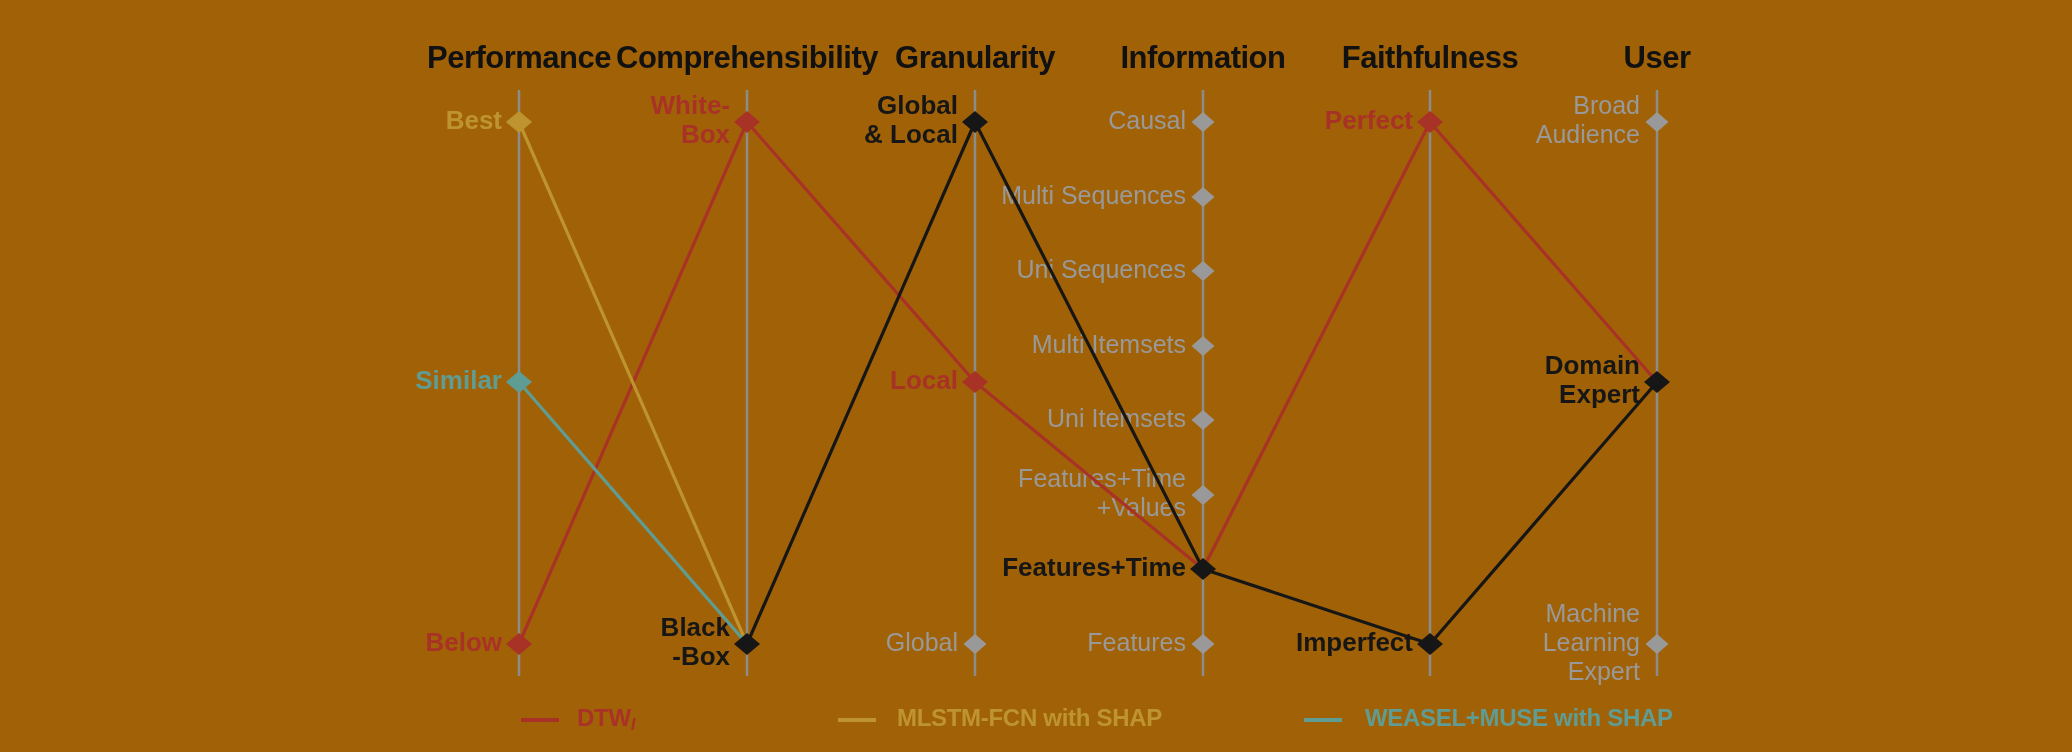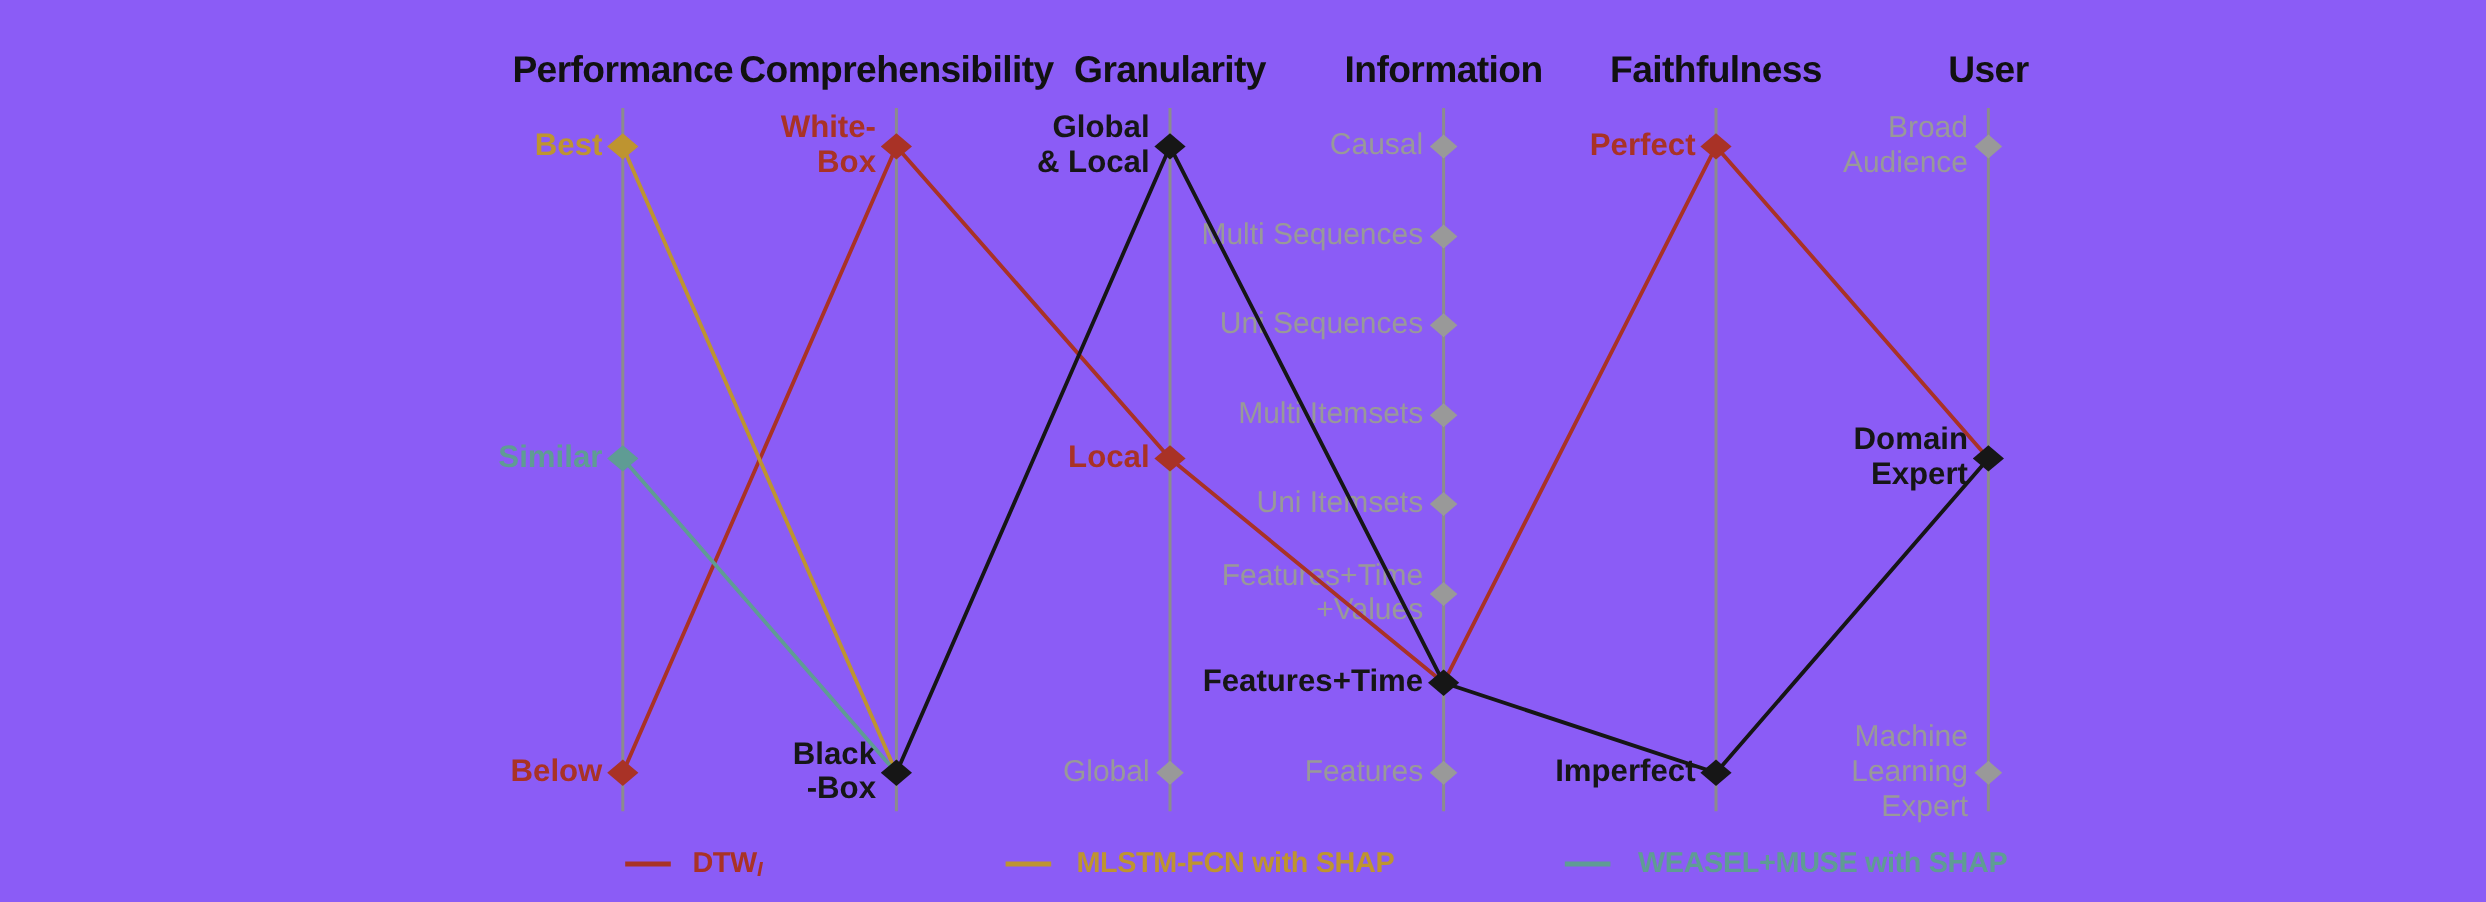--- a/index.html
+++ b/index.html
@@ -1,16 +1,16 @@
 <!DOCTYPE html>
 <html><head>
 <meta charset="utf-8">
 <style>
   html,body{margin:0;padding:0;background:#ffffff;}
-  #stage{position:relative;width:2072px;height:752px;background:#8b5cf6;overflow:hidden;
+  #stage{position:relative;width:2072px;height:752px;background:#a16207;overflow:hidden;
          font-family:"Liberation Sans","DejaVu Sans",sans-serif;}
   svg text{font-family:"Liberation Sans","DejaVu Sans",sans-serif;}
 </style>
 </head>
 <body>
 
 <div id="stage"><svg viewBox="0 0 2072 752" width="2072" height="752">
       <line x1="519" y1="90" x2="519" y2="676" stroke="#8c8c8c" stroke-width="2.5"></line>
       <text x="519" y="60" text-anchor="middle" dominant-baseline="middle" font-size="31" font-weight="bold" fill="#111111" letter-spacing="-0.5">Performance</text>
       <line x1="747" y1="90" x2="747" y2="676" stroke="#8c8c8c" stroke-width="2.5"></line>

